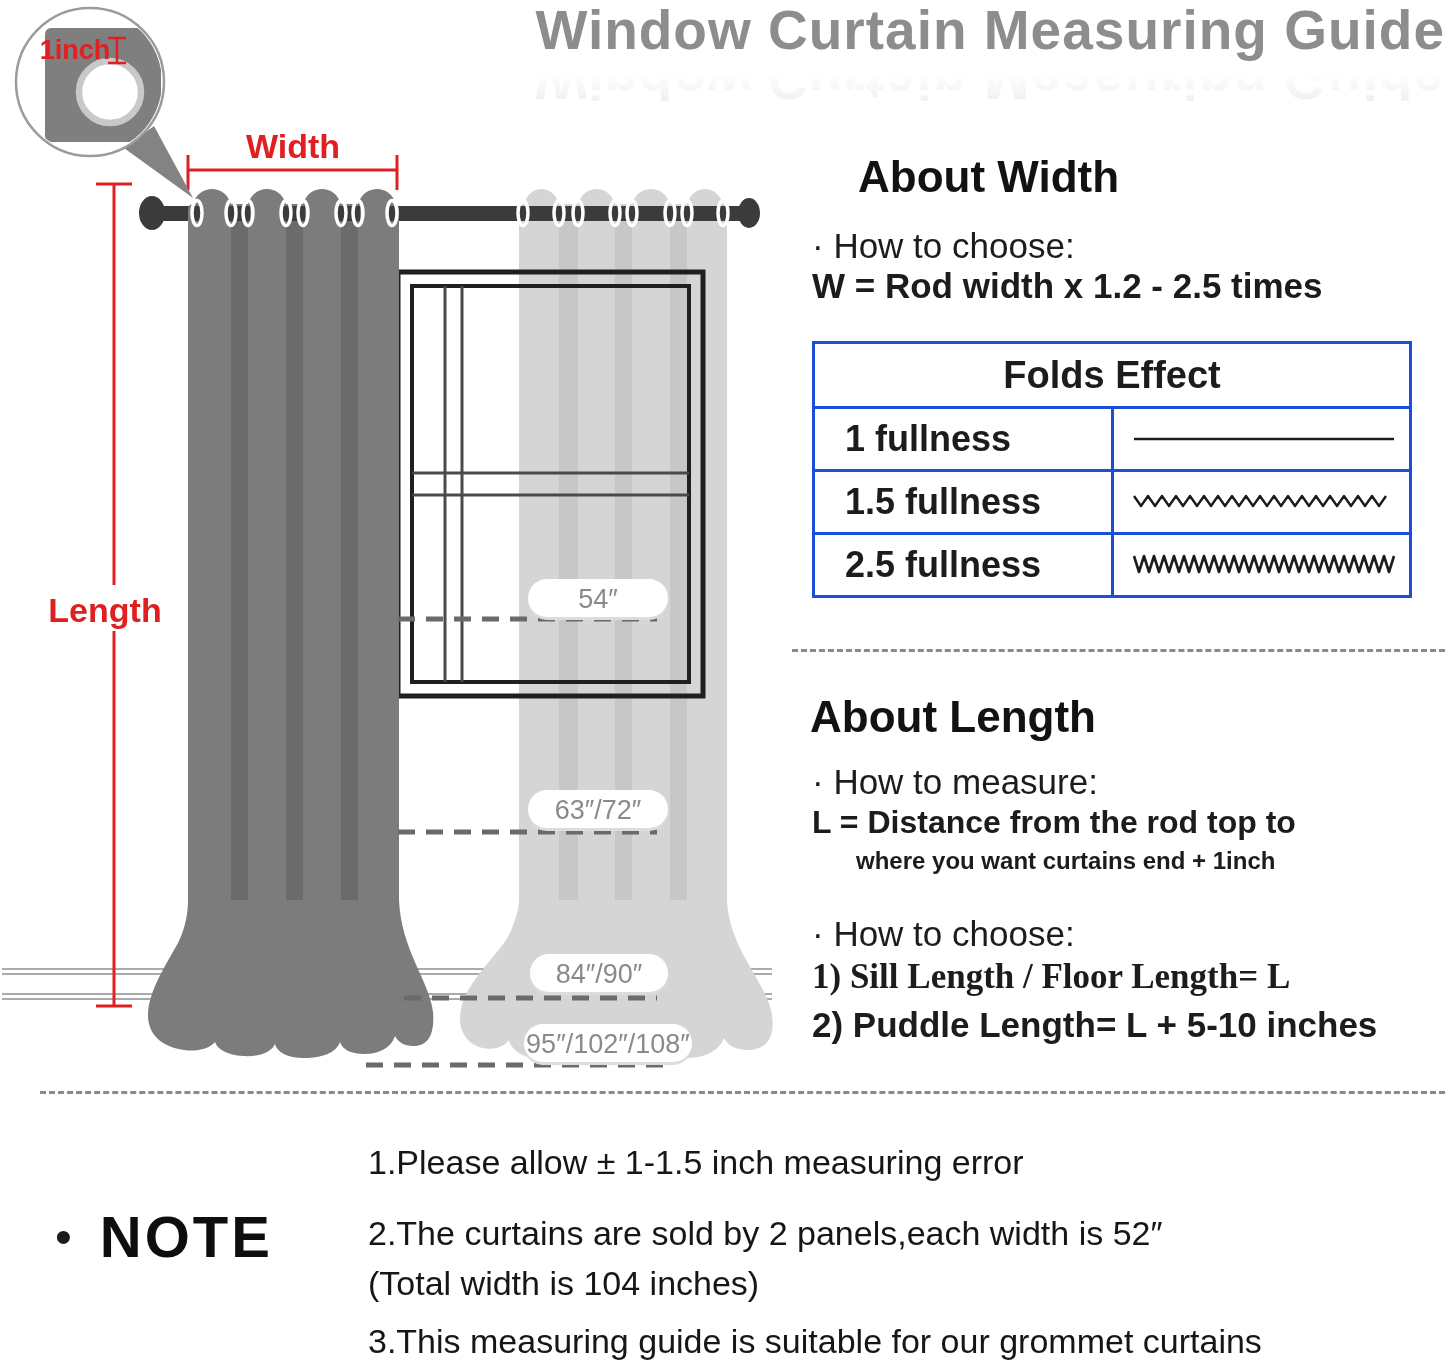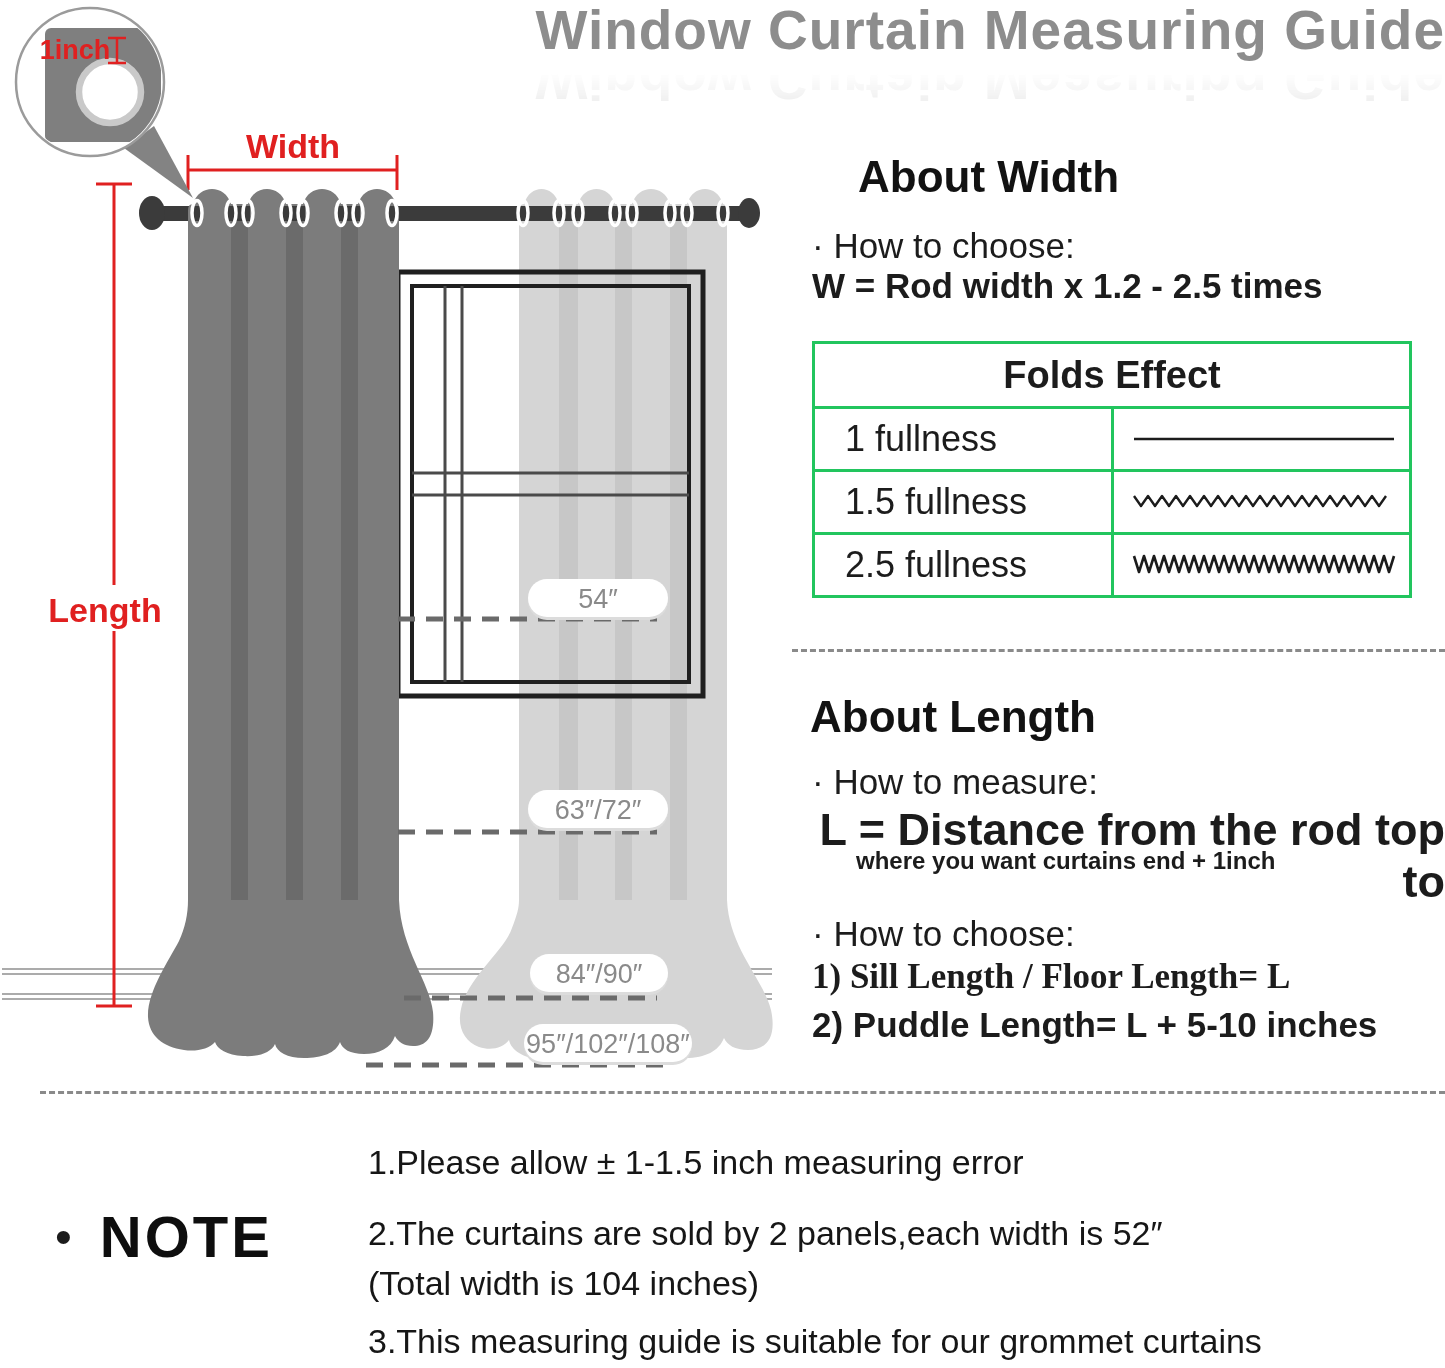--- a/index.html
+++ b/index.html
@@ -10,29 +10,29 @@
   .title-wrap{left:0;top:2px;width:100%;text-align:right;}
   .title{font-size:55px;font-weight:bold;color:#8d8d8d;letter-spacing:1px;line-height:1.05;}
   .title-reflection{transform:scaleY(-1);opacity:.20;margin-top:-10px;
     -webkit-mask-image:linear-gradient(to bottom,rgba(0,0,0,.8) 0%,transparent 60%);
     mask-image:linear-gradient(to bottom,rgba(0,0,0,.8) 0%,transparent 60%);}
   
   .aw-heading{left:810px;top:152px;font-size:44px;font-weight:bold;color:#121212;margin-left:48px;}
   .aw-line1{left:812px;top:226px;font-size:35px;}
   .aw-line2{left:812px;top:266px;font-size:35px;font-weight:600;}
   .folds-table{position:absolute;left:812px;top:341px;width:600px;border-collapse:collapse;table-layout:fixed;background:#fff;}
-  .folds-table th,.folds-table td{border:3px solid #22c55e;}
+  .folds-table th,.folds-table td{border:3px solid #1d4ed8;}
   .folds-table th{height:60px;font-size:38px;font-weight:600;text-align:center;}
-  .folds-table td.label{width:248px;height:58px;font-size:36px;padding-left:30px;font-weight:400;}
+  .folds-table td.label{width:248px;height:58px;font-size:36px;padding-left:30px;font-weight:700;}
   .folds-table td.effect{text-align:center;vertical-align:middle;padding:0;}
   .folds-table td.effect svg{display:block;margin:0 auto;}
   .divider-right{left:792px;top:649px;width:653px;border-top:3px dashed #8a8a8a;height:0;}
   .al-heading{left:810px;top:692px;font-size:44px;font-weight:bold;color:#121212;}
   .al-line1{left:812px;top:762px;font-size:35px;}
-  .al-line2{left:812px;top:804px;font-size:45px;font-weight:600;text-align:right;}
+  .al-line2{left:812px;top:804px;font-size:32px;font-weight:600;text-align:right;}
   .al-line3{left:856px;top:847px;font-size:24px;font-weight:700;}
   .al-line4{left:812px;top:914px;font-size:35px;}
   .al-line5{left:812px;top:957px;font-size:35px;font-weight:600;font-family:Liberation Serif, serif;}
   .al-line6{left:812px;top:1005px;font-size:35px;font-weight:600;}
   
   .separator{left:40px;top:1091px;width:1405px;border-top:3px dashed #8a8a8a;height:0;}
   .note-label{left:55px;top:1203px;display:flex;align-items:center;}
   .note-bullet{font-size:48px;margin-right:28px;line-height:1;}
   .note-word{font-size:58px;font-weight:bold;letter-spacing:3px;color:#0e0e0e;}
   .note-item{font-size:34px;color:#161616;}

